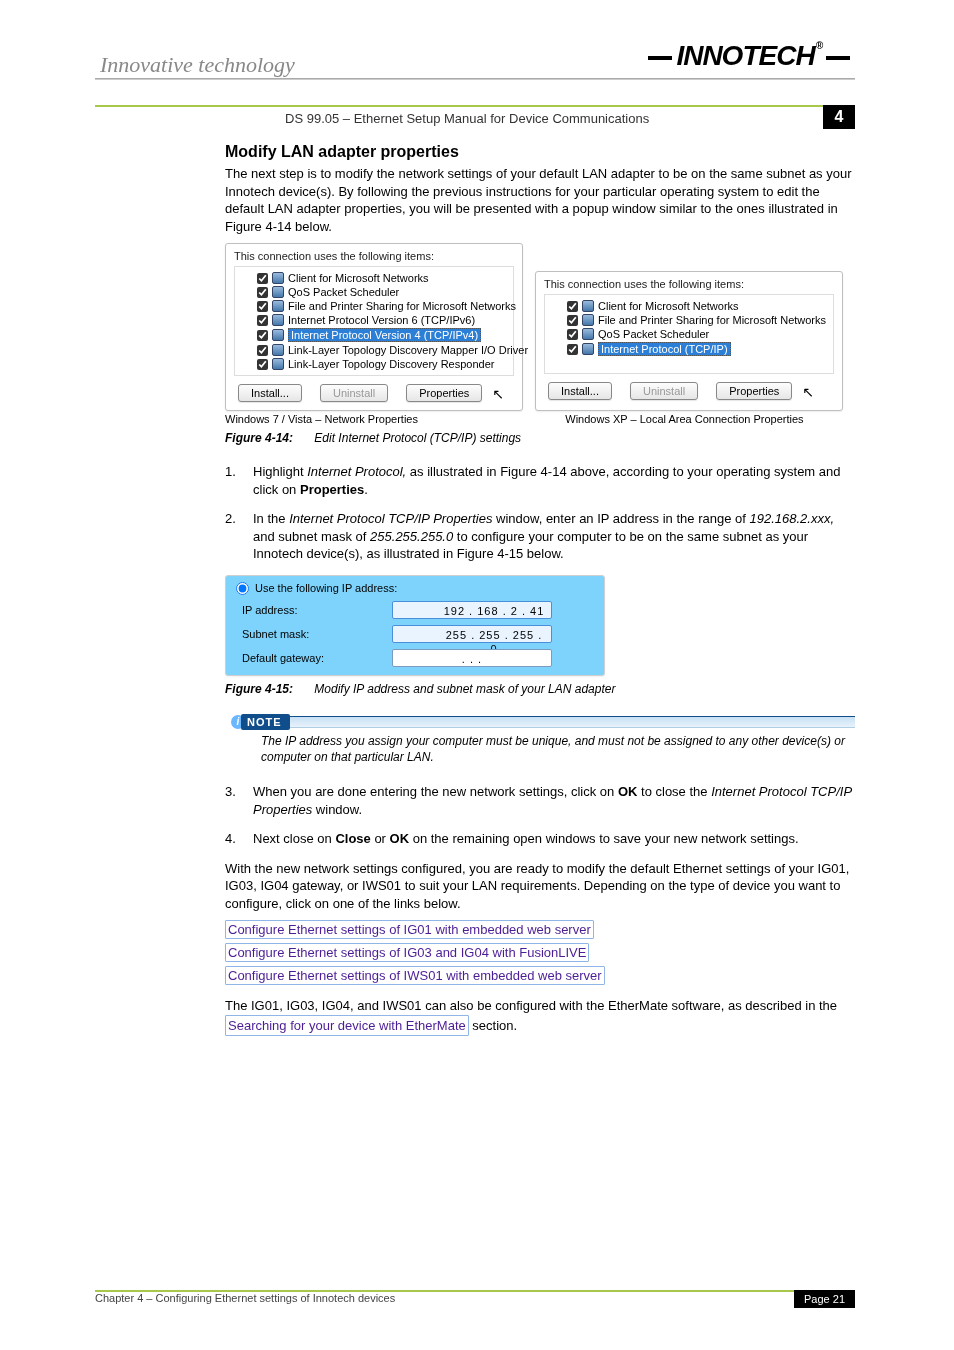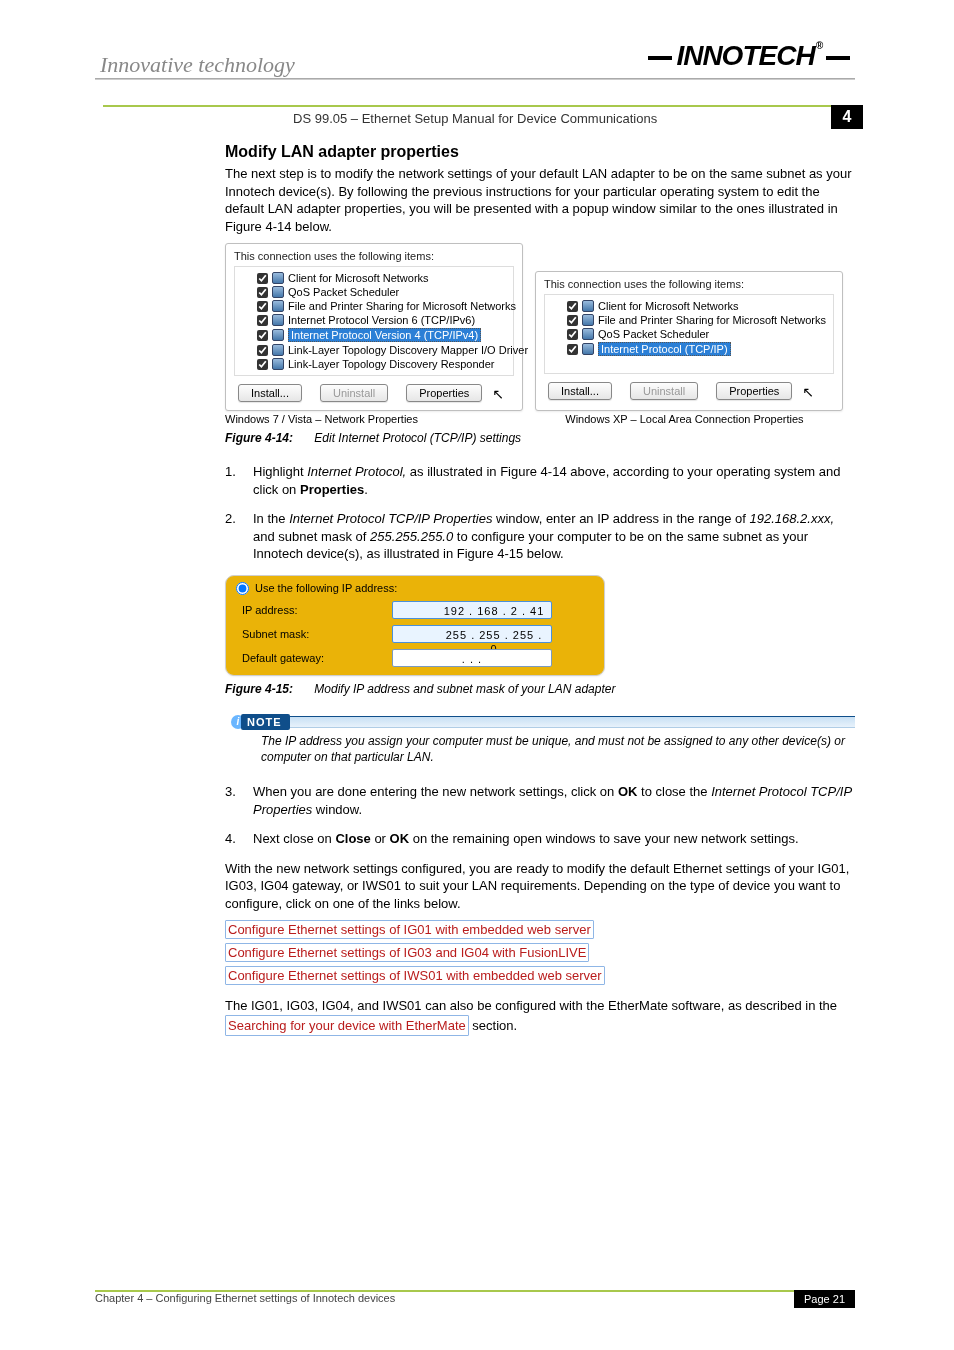--- a/index.html
+++ b/index.html
@@ -47,21 +47,21 @@
     border-top: 2px solid #000;
     border-bottom: 2px solid #000;
     height: 4px;
     vertical-align: middle;
     margin: 0 4px;
   }
   .logo sup { font-size: 10px; vertical-align: top; margin-left: 1px; }
   .titlebar-row {
     position: absolute;
     top: 105px;
-    left: 103px;
+    left: 95px;
     width: 760px;
     height: 26px;
   }
   .titlebar-row .topline {
     position: absolute;
     top: 0;
     left: 0;
     width: 100%;
     height: 2px;
     background: #a8c84c;
@@ -194,26 +194,26 @@
     line-height: 1.35;
     position: relative;
   }
   ol li .num {
     position: absolute;
     left: 0;
     top: 0;
   }
   .ip-settings-box {
     border: 1px solid #cfcfcf;
-    background: #eab308;
+    background: #7dd3fc;
     width: 380px;
     padding: 6px 10px 8px 10px;
     font-size: 11px;
     margin: 4px 16px 6px 0;
-    border-radius: 9px;
+    border-radius: 3px;
     box-shadow: 0 1px 2px rgba(0,0,0,0.06);
   }
   .ip-radio-row {
     display: flex;
     align-items: center;
     gap: 6px;
     margin-bottom: 6px;
   }
   .ip-grid {
     display: grid;
@@ -276,21 +276,21 @@
     border-top: 1px solid #0f4e8a;
     border-bottom: 1px solid #b0cde6;
   }
   .note-text {
     font-style: italic;
     font-size: 12px;
     padding: 4px 0 4px 36px;
     line-height: 1.3;
   }
   .link {
-    color: #b91c1c;
+    color: #4c1d95;
     text-decoration: none;
     border: 1px solid #8fb6e6;
     padding: 1px 2px;
     display: inline-block;
     border-radius: 1px;
   }
   .links-block .link { margin-bottom: 4px; }
   .footer {
     position: absolute;
     bottom: 42px;

